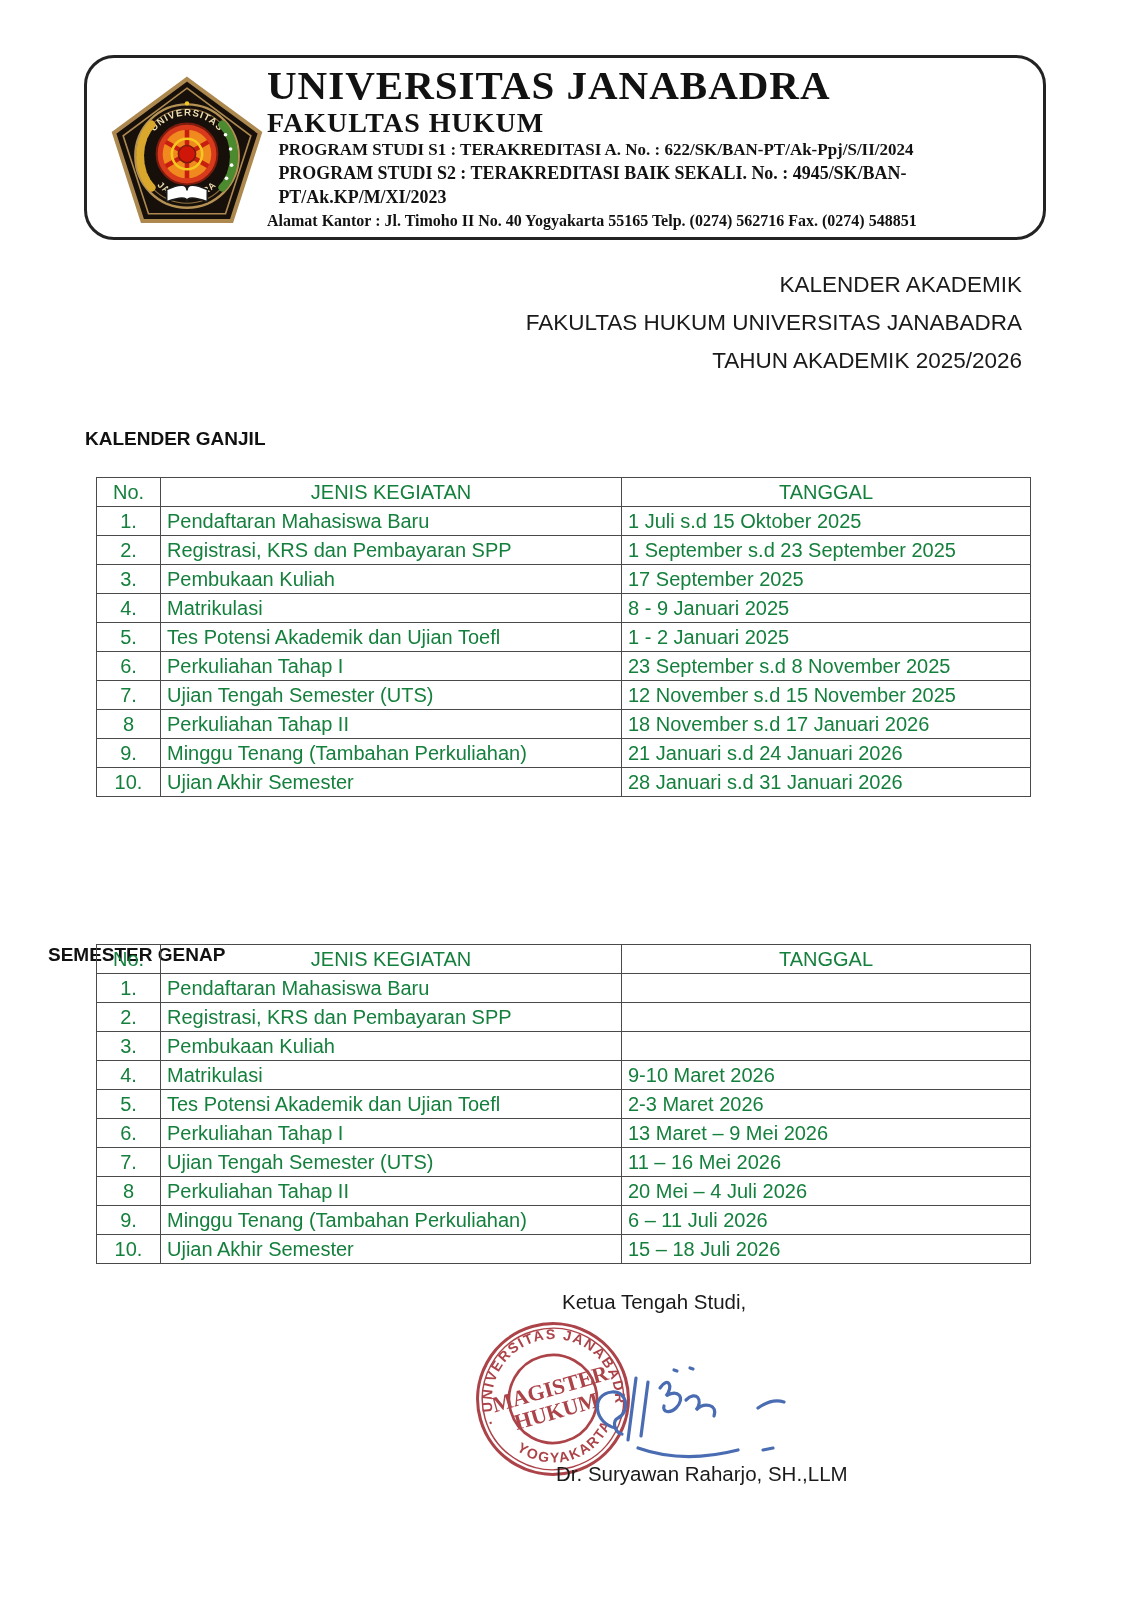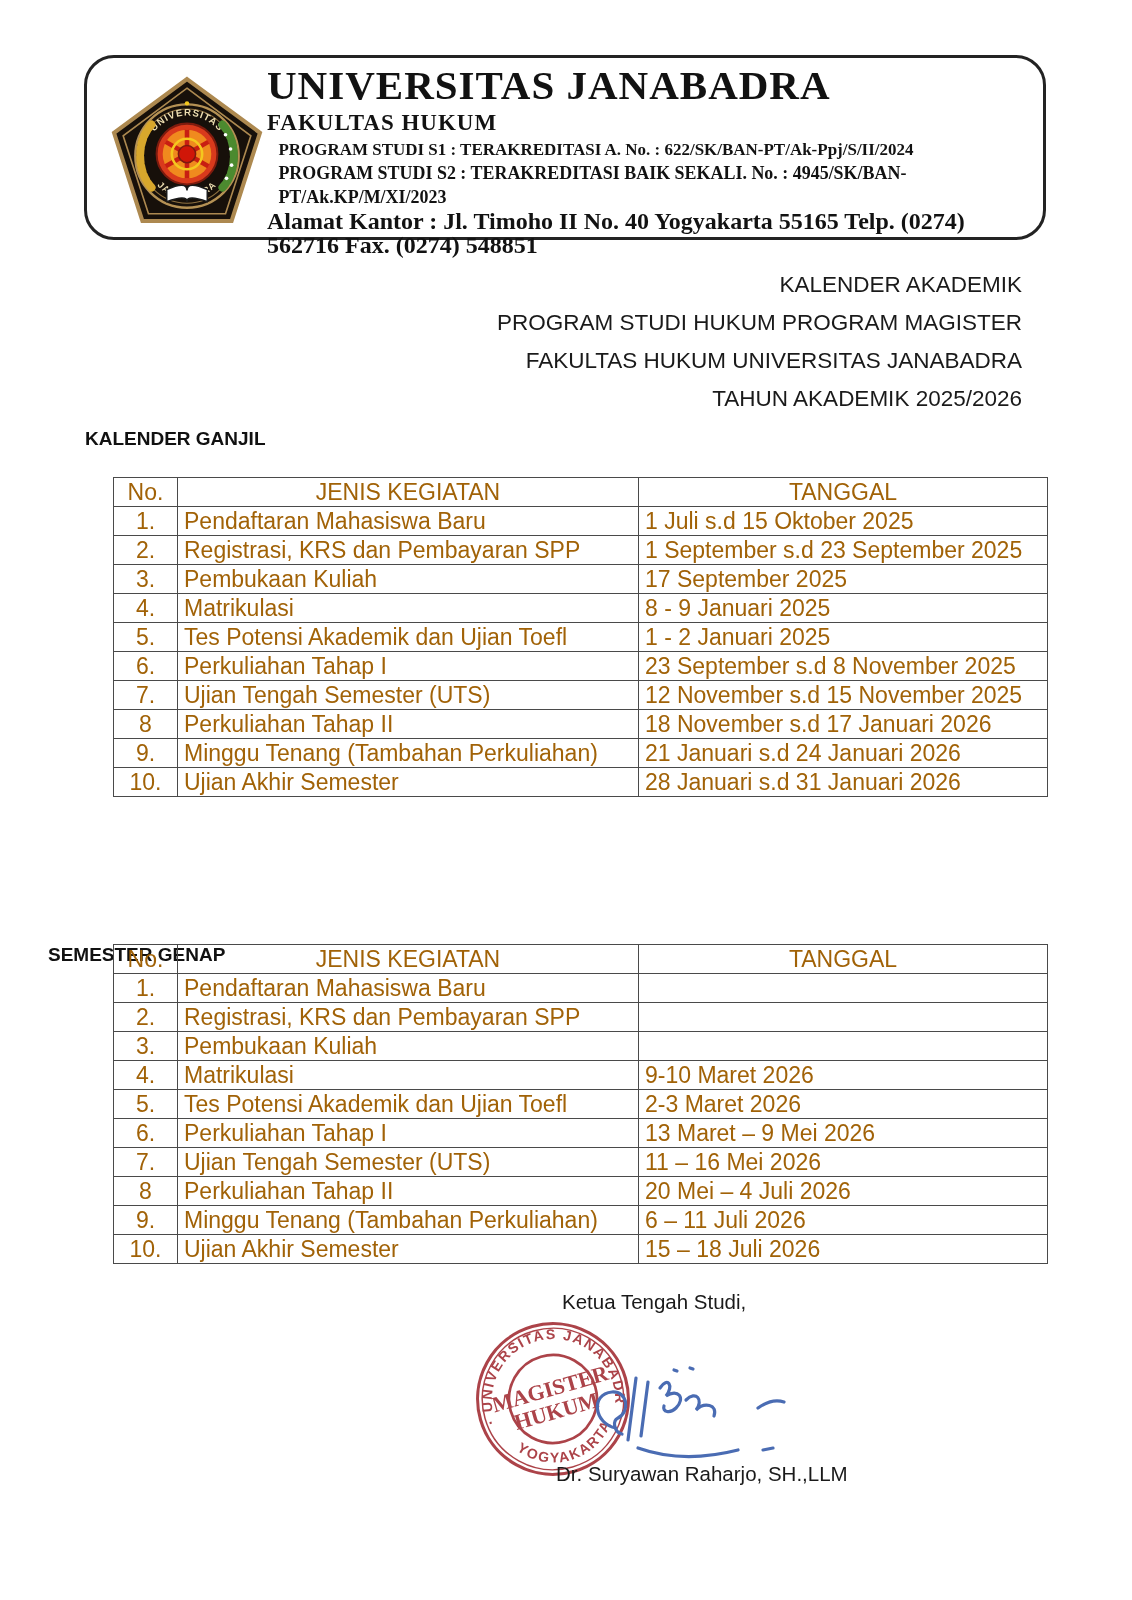--- a/index.html
+++ b/index.html
@@ -16,38 +16,38 @@
     position:absolute;top:55px;left:84px;width:962px;height:185px;
     border:3px solid #232323;border-radius:30px;
     box-sizing:border-box;background:#fff;
   }
   .logo-wrap{position:absolute;top:16px;left:24px;width:152px;height:156px;}
   .head-text{
     position:absolute;top:4px;left:180px;width:760px;text-align:left;
     font-family:"Liberation Serif",serif;font-weight:bold;color:#121212;
   }
   .head-univ{font-size:41px;letter-spacing:1px;line-height:46px;}
-  .head-fac{font-size:23px;line-height:30px;letter-spacing:1px;}
+  .head-fac{font-size:28px;line-height:30px;letter-spacing:1px;}
   .head-acc1{font-size:17.5px;line-height:23px;transform:scaleX(.97);}
   .head-acc2{font-size:18.5px;line-height:24px;transform:scaleX(.97);}
-  .head-addr{font-size:24px;line-height:24px;}
+  .head-addr{font-size:16px;line-height:24px;}
   .head-web{font-size:13.5px;line-height:17px;}
   
   .title-block{
     position:absolute;top:266px;left:0;width:1022px;text-align:right;
     font-size:22.5px;line-height:38px;color:#1a1a1a;
   }
   
   .sec-head{position:absolute;font-size:19px;font-weight:bold;color:#111;}
   .sec-head.ganjil{top:428px;left:85px;}
   .sec-head.genap{top:944px;left:48px;}
   table.cal{
-    position:absolute;left:113px;width:934px;
+    position:absolute;left:96px;width:934px;
     border-collapse:collapse;table-layout:fixed;
-    font-size:23px;color:#a16207;
+    font-size:20px;color:#15803d;
   }
   table.cal.t1{top:477px;}
   table.cal.t2{top:944px;}
   table.cal th,table.cal td{
     border:1.5px solid #4a4a4a;
     height:28px;padding:0 6px;
     overflow:hidden;white-space:nowrap;
     font-weight:normal;
   }
   table.cal th{text-align:center;}
@@ -117,21 +117,20 @@
       <div class="head-univ">UNIVERSITAS JANABADRA</div>
       <div class="head-fac">FAKULTAS HUKUM</div>
       <div class="head-acc1">PROGRAM STUDI S1 : TERAKREDITASI A. No. : 622/SK/BAN-PT/Ak-Ppj/S/II/2024</div>
       <div class="head-acc2">PROGRAM STUDI S2 : TERAKREDITASI BAIK SEKALI. No. : 4945/SK/BAN-PT/Ak.KP/M/XI/2023</div>
       <div class="head-addr">Alamat Kantor : Jl. Timoho II No. 40 Yogyakarta 55165 Telp. (0274) 562716 Fax. (0274) 548851</div>
     </div>
   </div>
 
   <div class="title-block">
     <div>KALENDER AKADEMIK</div>
-    <div>PROGRAM STUDI HUKUM PROGRAM MAGISTER</div>
     <div>FAKULTAS HUKUM UNIVERSITAS JANABADRA</div>
     <div>TAHUN AKADEMIK 2025/2026</div>
   </div>
 
   <div class="sec-head ganjil">KALENDER GANJIL</div>
   <table class="cal t1">
     <colgroup>
         <col class="c-no">
         <col class="c-act">
         <col class="c-date">

